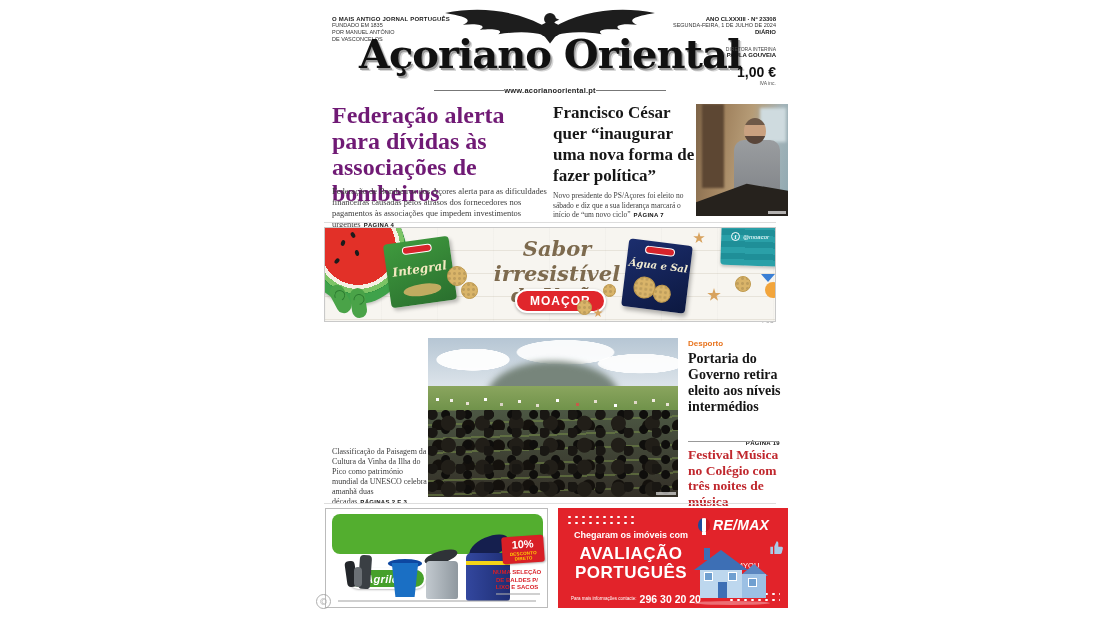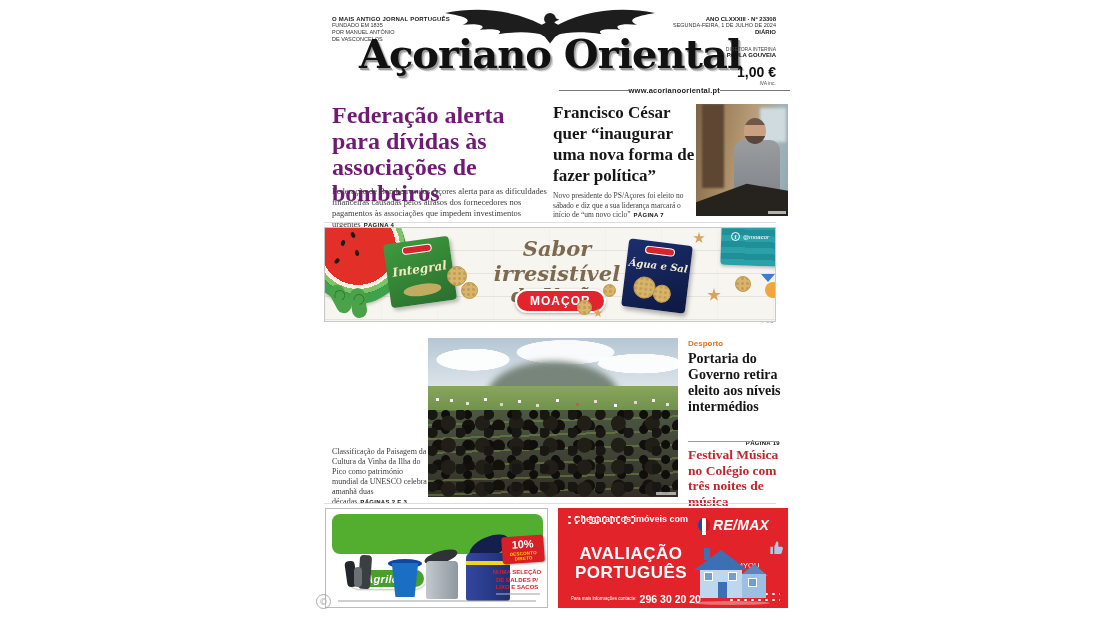--- a/index.html
+++ b/index.html
@@ -20,21 +20,21 @@
   .edition { right:14px; top:16px; text-align:right; color:#1a1a1a; }
   .edition .e1 { font-size:6px; font-weight:bold; }
   .edition .e2 { font-size:5.5px; color:#333; line-height:7px; }
   .edition .e3 { font-size:6px; font-weight:bold; }
   .director { right:14px; top:46px; text-align:right; }
   .director .lbl { font-size:5px; color:#444; }
   .director .nm { font-size:6px; font-weight:bold; color:#111; }
   .pricebox { right:14px; top:64px; text-align:right; }
   .pricebox .amt { font-size:14px; font-weight:bold; color:#111; }
   .pricebox .note { font-size:5px; color:#555; }
-  .siteline { left:0; top:86px; width:480px; display:flex; align-items:center; justify-content:flex-end; gap:0; }
+  .siteline { left:0; top:86px; width:480px; display:flex; align-items:center; justify-content:center; gap:0; }
   .siteline .rule { width:70px; height:1px; background:#777; }
   .siteline .url { font-size:7.5px; font-weight:bold; color:#222; letter-spacing:.2px; }
 
   
   .hl { font-family:"Liberation Serif", serif; font-weight:bold; }
   .lead-hl { left:22px; top:102px; width:218px; font-size:24px; line-height:26px; color:#701a75; }
   .lead-deck { left:22px; top:186px; width:220px; font-family:"Liberation Serif", serif;
                font-size:8.5px; line-height:11px; color:#3c3c3c; }
   .pol-hl { left:243px; top:102px; width:144px; font-size:17px; line-height:21px; color:#161616; }
   .pol-deck { left:243px; top:191px; width:140px; font-family:"Liberation Serif", serif;
@@ -169,21 +169,21 @@
     text-align:center; color:#fff; }
   .ag-badge .pct { font-size:11px; font-weight:bold; line-height:13px; margin-top:2px; }
   .ag-badge .lab { font-size:4.5px; font-weight:bold; color:#ffd200; letter-spacing:.2px; }
   .ag-promo { position:absolute; left:163px; top:60px; width:56px; text-align:center;
     font-size:6px; font-weight:bold; color:#d81f26; line-height:7.5px; }
   .ag-microbar { position:absolute; background:#aaa; opacity:.55; height:2px; }
 
   .ad-remax { left:248px; top:508px; width:230px; height:100px; background:#e2232a; overflow:hidden; }
   .dots { position:absolute; background-image:radial-gradient(#fff 1px, transparent 1.6px);
     background-size:7px 6px; }
-  .rx-intro { position:absolute; left:8px; top:6px; width:130px; text-align:center;
+  .rx-intro { position:absolute; left:8px; top:22px; width:130px; text-align:center;
     color:#fff; font-weight:bold; font-size:9px; }
   .rx-h1 { position:absolute; left:8px; top:36px; width:130px; text-align:center;
     color:#fff; font-weight:bold; font-size:17px; letter-spacing:.5px; }
   .rx-h2 { position:absolute; left:8px; top:55px; width:130px; text-align:center;
     color:#fff; font-weight:bold; font-size:17px; letter-spacing:.5px; }
   .rx-contact { position:absolute; left:8px; top:81px; width:140px; text-align:center; color:#fff; }
   .rx-contact .pre { font-size:4.5px; vertical-align:middle; }
   .rx-contact .tel { font-size:10.5px; font-weight:bold; margin-left:3px; vertical-align:middle; }
   .rx-logo { position:absolute; left:140px; top:9px; display:flex; align-items:center; gap:3px; }
   .balloon { width:12px; height:14px; border-radius:50% 50% 46% 46%;

